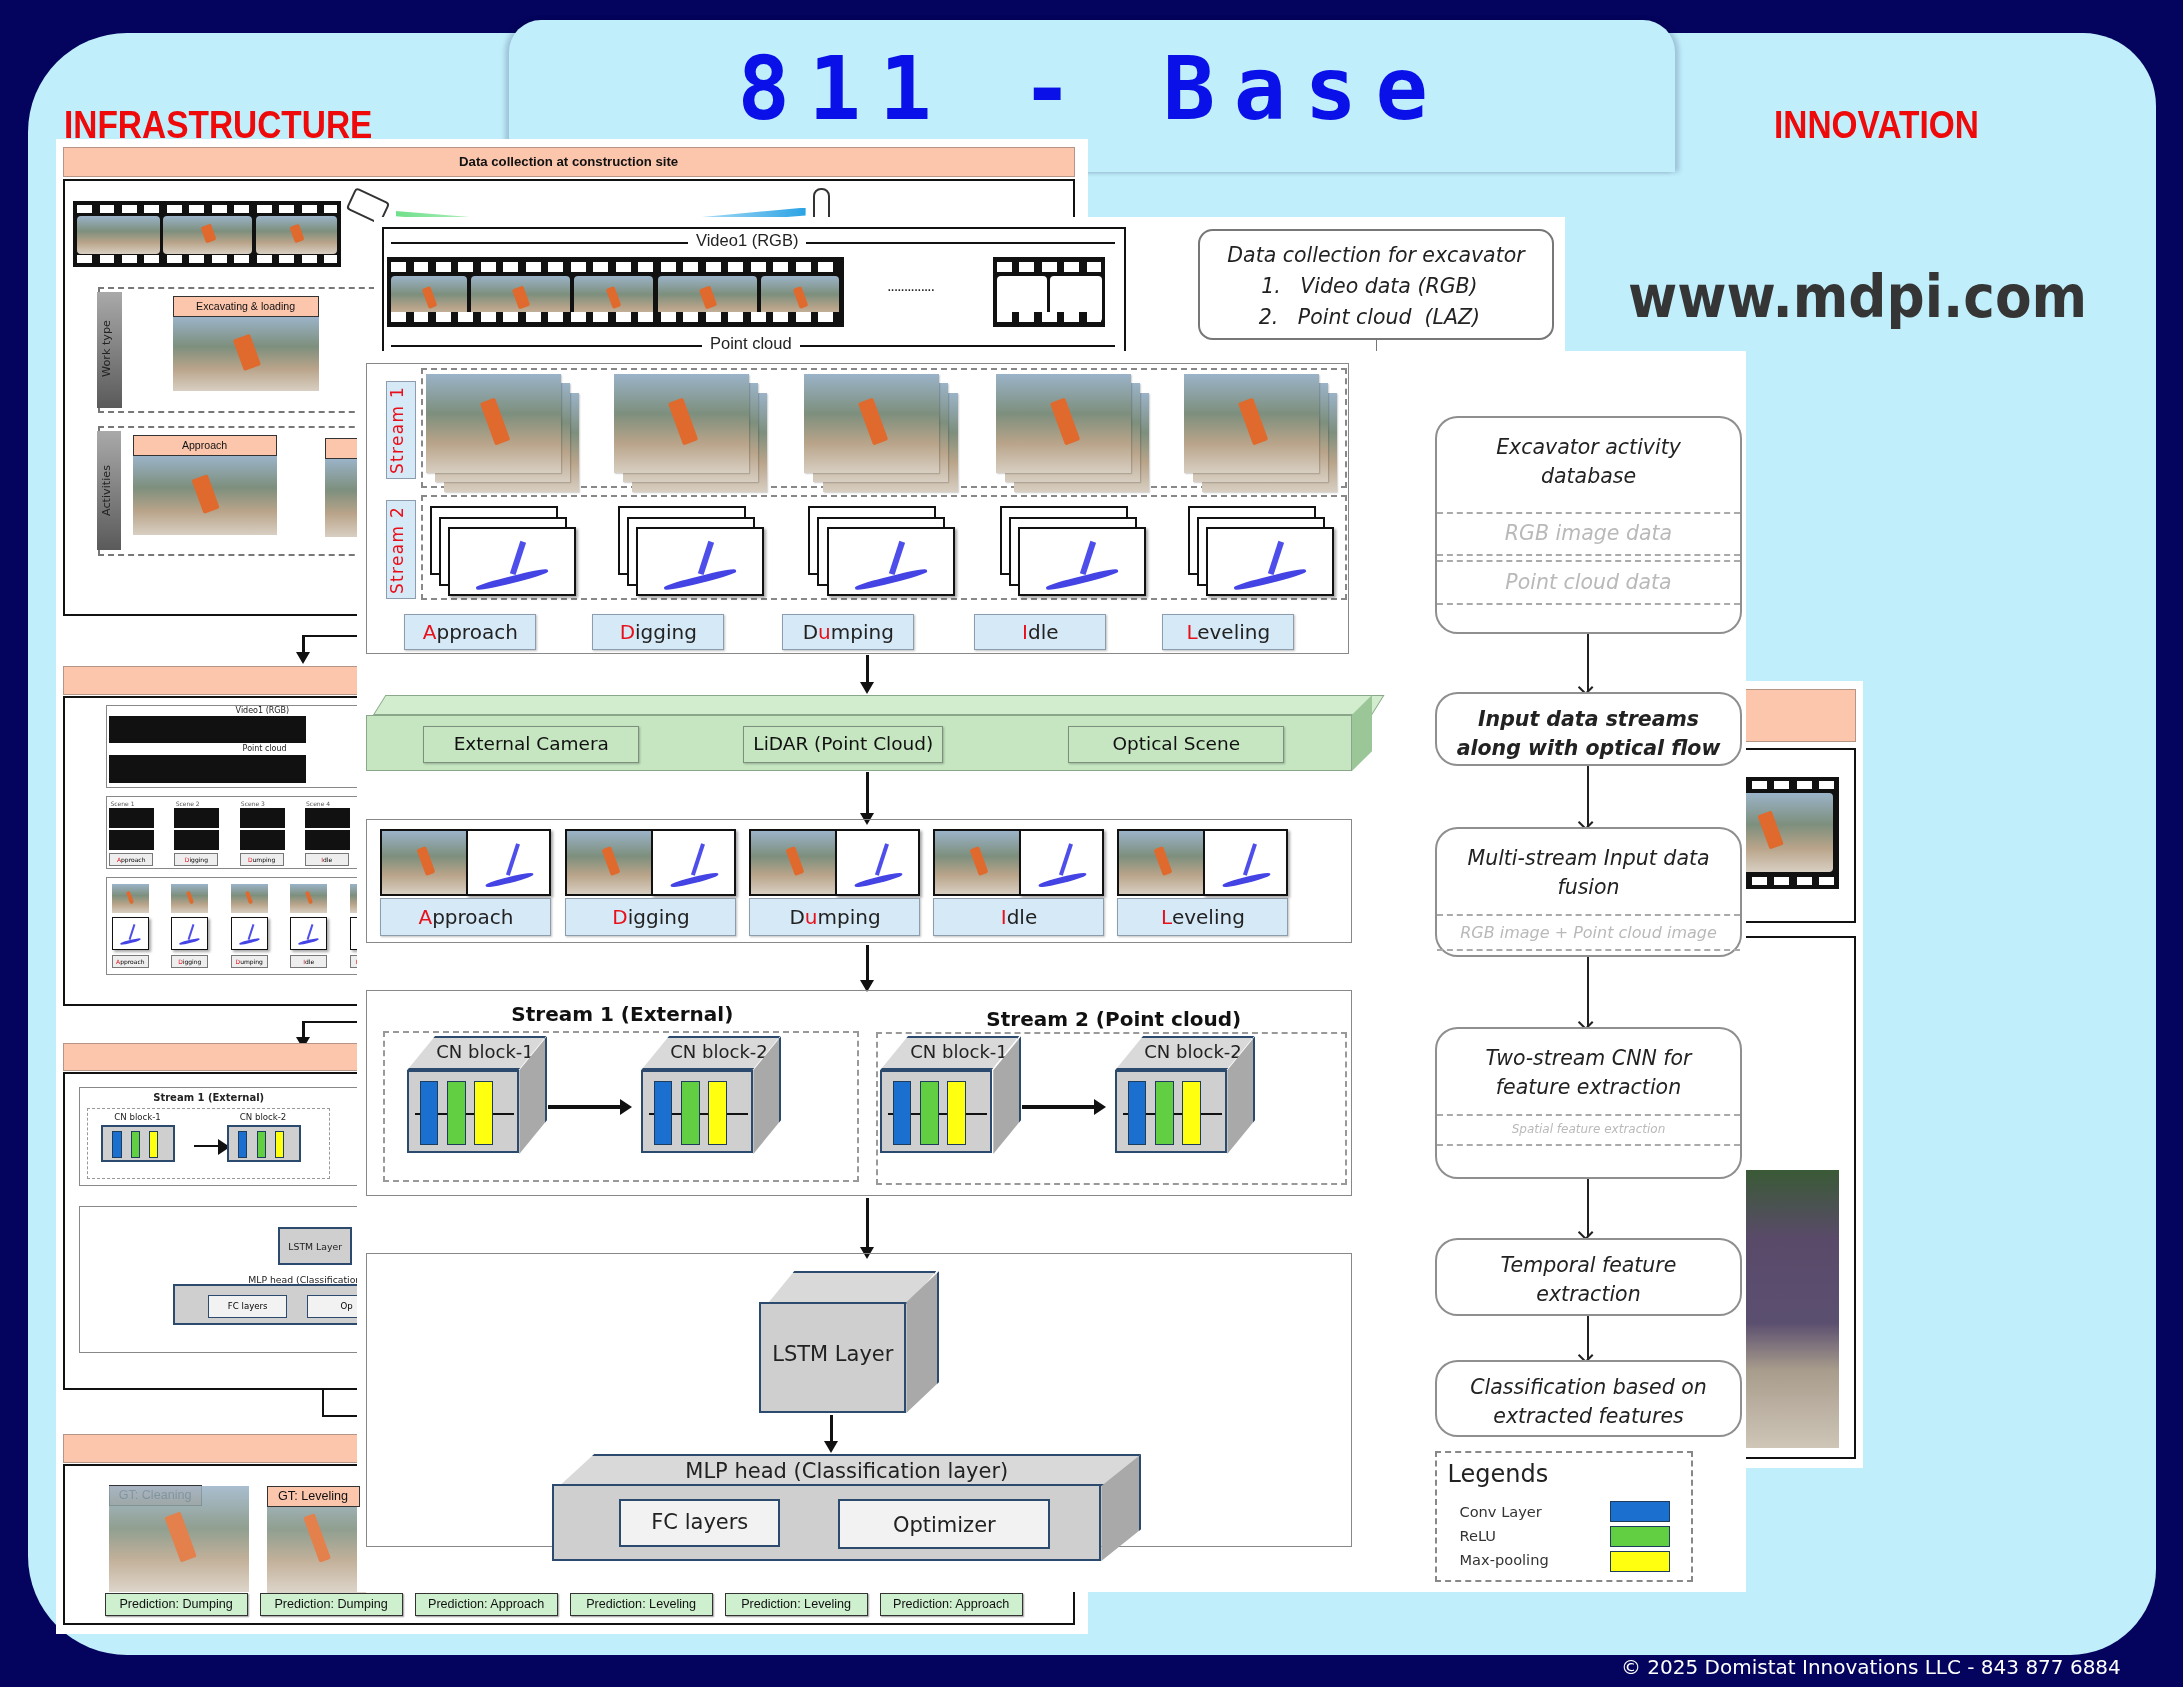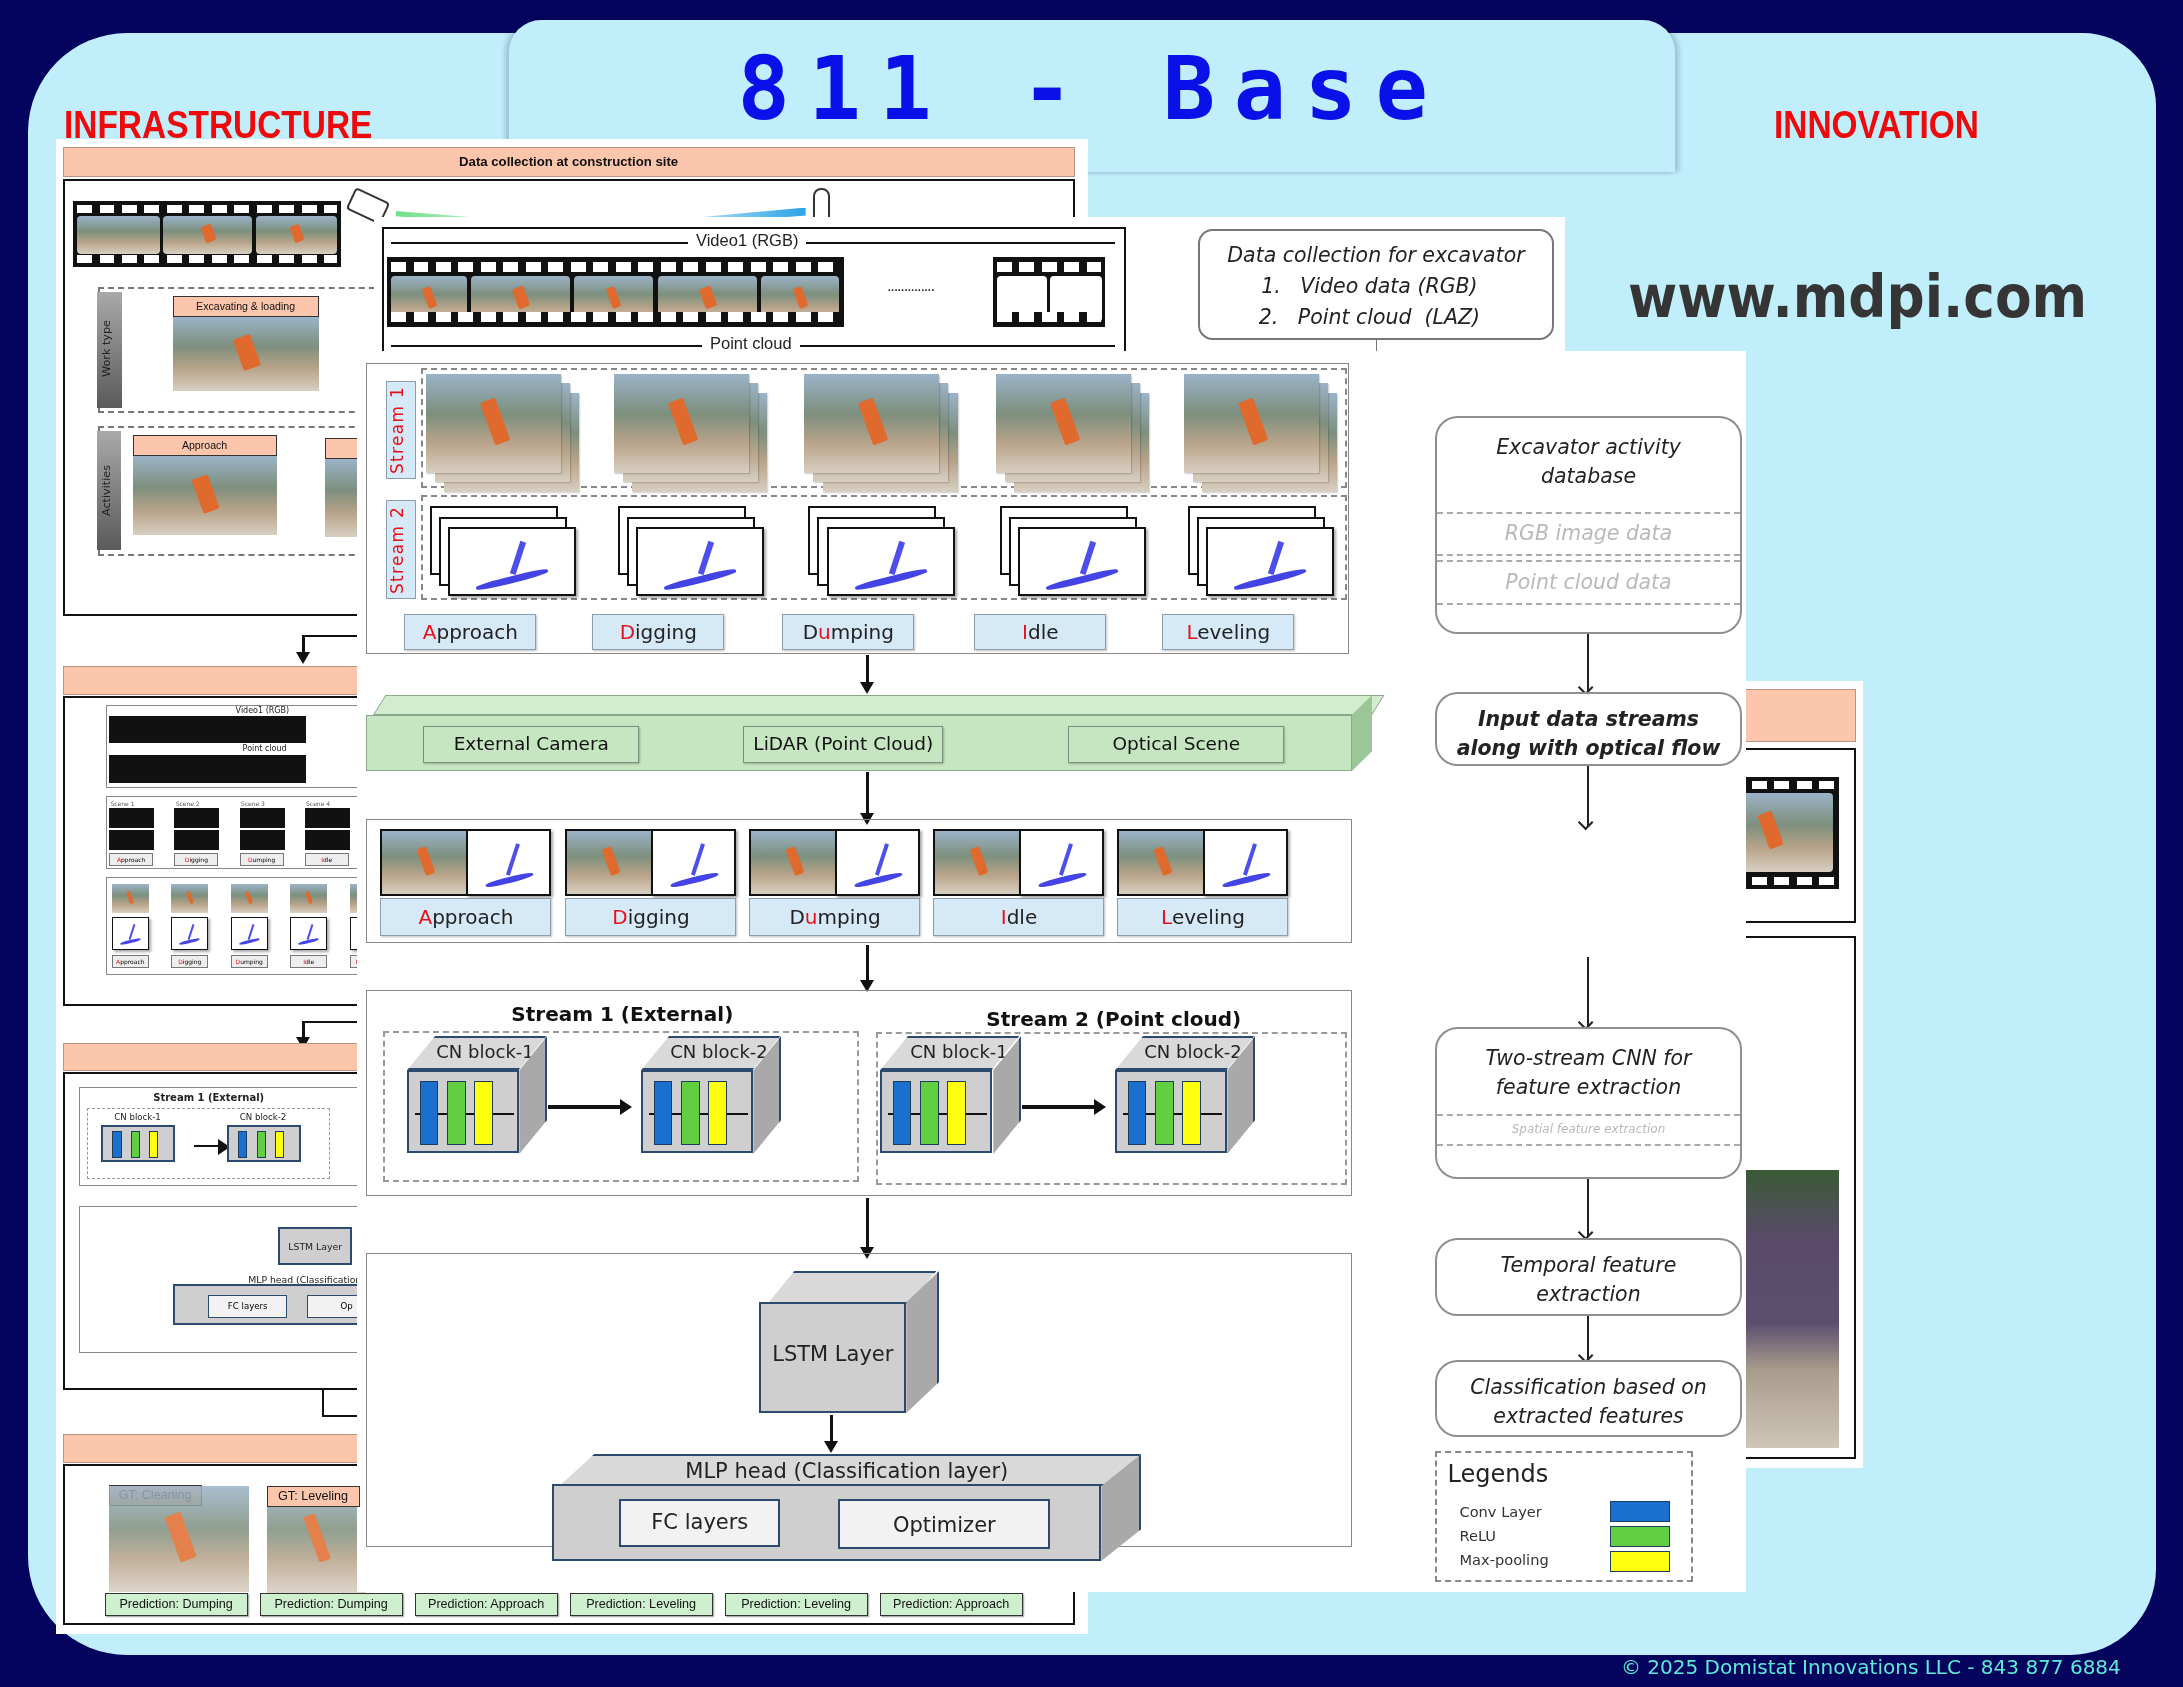--- a/index.html
+++ b/index.html
@@ -8,21 +8,21 @@
   .abs { position: absolute; }
 
   
   #panel { left: 28px; top: 33px; width: 2128px; height: 1622px; background: #c0eefb; border-radius: 99px 73px 86px 99px; }
   #title-tab { left: 509px; top: 20px; width: 1166px; height: 152px; background: #c0eefb; border-radius: 32px 32px 0 0; box-shadow: 4px 0 5.3px rgba(0,0,60,0.18), -4px 0 5.3px rgba(0,0,60,0.18); }
   #title { left: 509px; top: 46px; width: 1166px; text-align: center; font-family: "DejaVu Sans Mono", monospace; font-weight: bold; font-size: 87px; letter-spacing: 18.5px; color: #0a10e8; line-height: 1; }
   .corner-label { font-family: "Liberation Sans", sans-serif; font-weight: bold; color: #ee0a0a; font-size: 38px; line-height: 1; transform: scaleX(0.88); transform-origin: left; }
   #infra { left: 64px; top: 106px; }
   #innov { left: 1774px; top: 106px; }
   #url { left: 1628px; top: 263px; font-family: "DejaVu Sans", sans-serif; font-weight: bold; font-size: 58px; color: #353535; transform: scaleX(0.92); transform-origin: left; }
-  #footer { left: 1621px; top: 1655px; color: #5eead4; font-family: "DejaVu Sans", sans-serif; font-size: 20px; }
+  #footer { left: 1621px; top: 1655px; color: #ffffff; font-family: "DejaVu Sans", sans-serif; font-size: 20px; }
 
   
   .sheet { background: #ffffff; }
   .bar-peach { background: #fcc6ad; border: 1.3px solid #b69586; text-align: center; font-family: "Liberation Sans", sans-serif; font-weight: bold; color: #111; }
   .blk { border: 2px solid #111; }
   .thin { border: 1.3px solid #888; }
   .dash { border: 2px dashed #777; }
   .photo { background: linear-gradient(180deg, #9bb3c8 0%, #7d8f7d 40%, #b9a48a 70%, #d8cfc2 100%); }
   .photo.exc::after { content: ""; position: absolute; left: 45%; top: 25%; width: 12%; height: 45%; background: #e06a2d; transform: rotate(-20deg); border-radius: 2px; }
   .pc { background: #fff; border: 2px solid #111; box-shadow: 2px 2px 2.6px rgba(0,0,0,0.35); }
@@ -452,20 +452,24 @@
       <div class="abs flow-box" style="left:0; top:65px; width:307px; height:218px; padding-top:14.6px;">
         <div style="padding:0 16px;">Excavator activity database</div>
         <div class="flow-sub" style="margin-top:20px; font-size:20.5px; padding:5.3px 0; border-bottom:2px dashed #aaa;">RGB image data</div>
         <div class="flow-sub" style="margin-top:4px; font-size:20.5px; padding:5.3px 0; border-bottom:2px dashed #aaa;">Point cloud data</div>
       </div>
       <div class="abs flow-arrow" style="left:152px; top:283px; height:58px;"></div>
       <div class="abs flow-box" style="left:0; top:341px; width:307px; height:74px; padding-top:10.6px;">
         <div style="padding:0 16px;font-weight:bold;">Input data streams along with optical flow</div>
       </div>
       <div class="abs flow-arrow" style="left:152px; top:415px; height:61px;"></div>
+      <div class="abs flow-box" style="left:0; top:476px; width:307px; height:130px; padding-top:14.6px;">
+        <div style="padding:0 16px;">Multi-stream Input data fusion</div>
+        <div class="flow-sub" style="margin-top:10.6px; font-size:16px; padding:5.3px 0; border-bottom:2px dashed #aaa;">RGB image + Point cloud image</div>
+      </div>
       <div class="abs flow-arrow" style="left:152px; top:606px; height:70px;"></div>
       <div class="abs flow-box" style="left:0; top:676px; width:307px; height:152px; padding-top:14.6px;">
         <div style="padding:0 16px;">Two-stream CNN for feature extraction</div>
         <div class="flow-sub" style="margin-top:10.6px; font-size:12px; padding:5.3px 0; border-bottom:2px dashed #aaa;">Spatial feature extraction</div>
       </div>
       <div class="abs flow-arrow" style="left:152px; top:828px; height:58px;"></div>
       <div class="abs flow-box" style="left:0; top:887px; width:307px; height:78px; padding-top:10.6px;">
         <div style="padding:0 16px;">Temporal feature extraction</div>
       </div>
       <div class="abs flow-arrow" style="left:152px; top:965px; height:44px;"></div>

